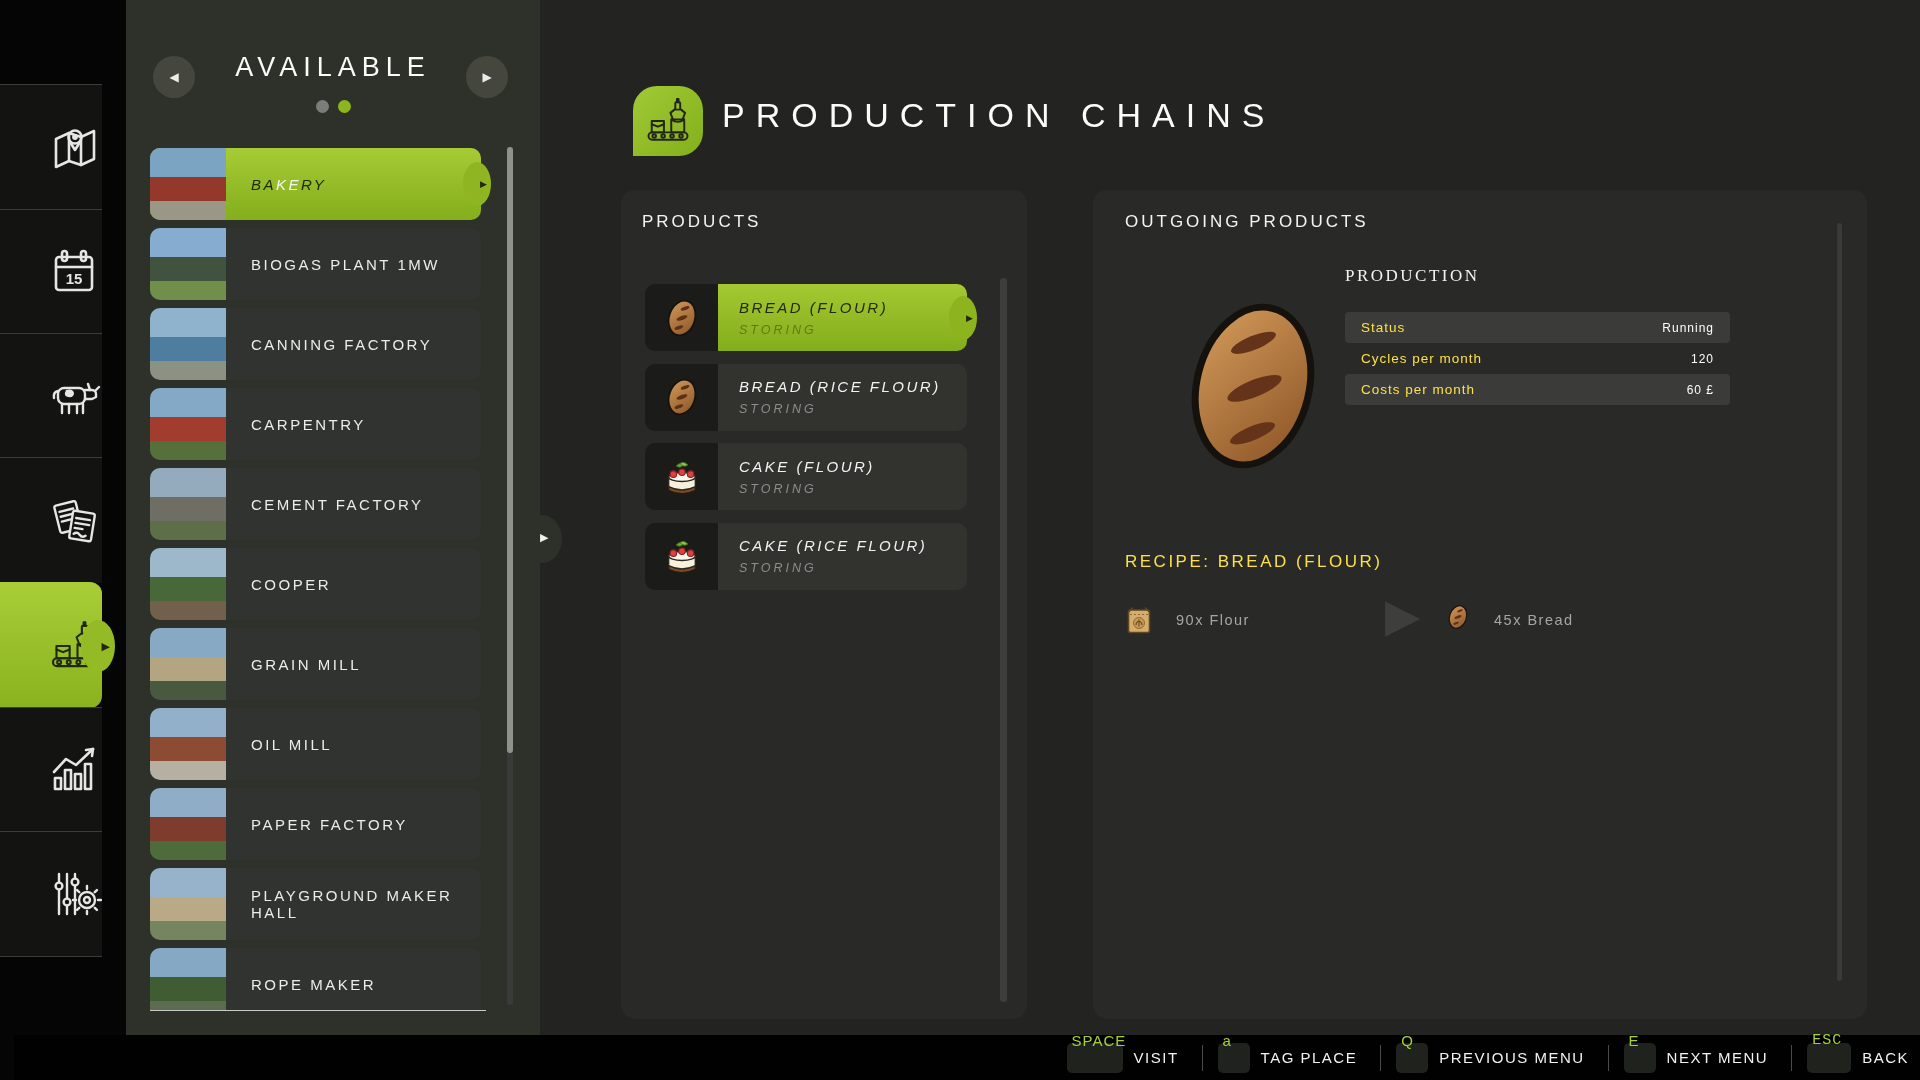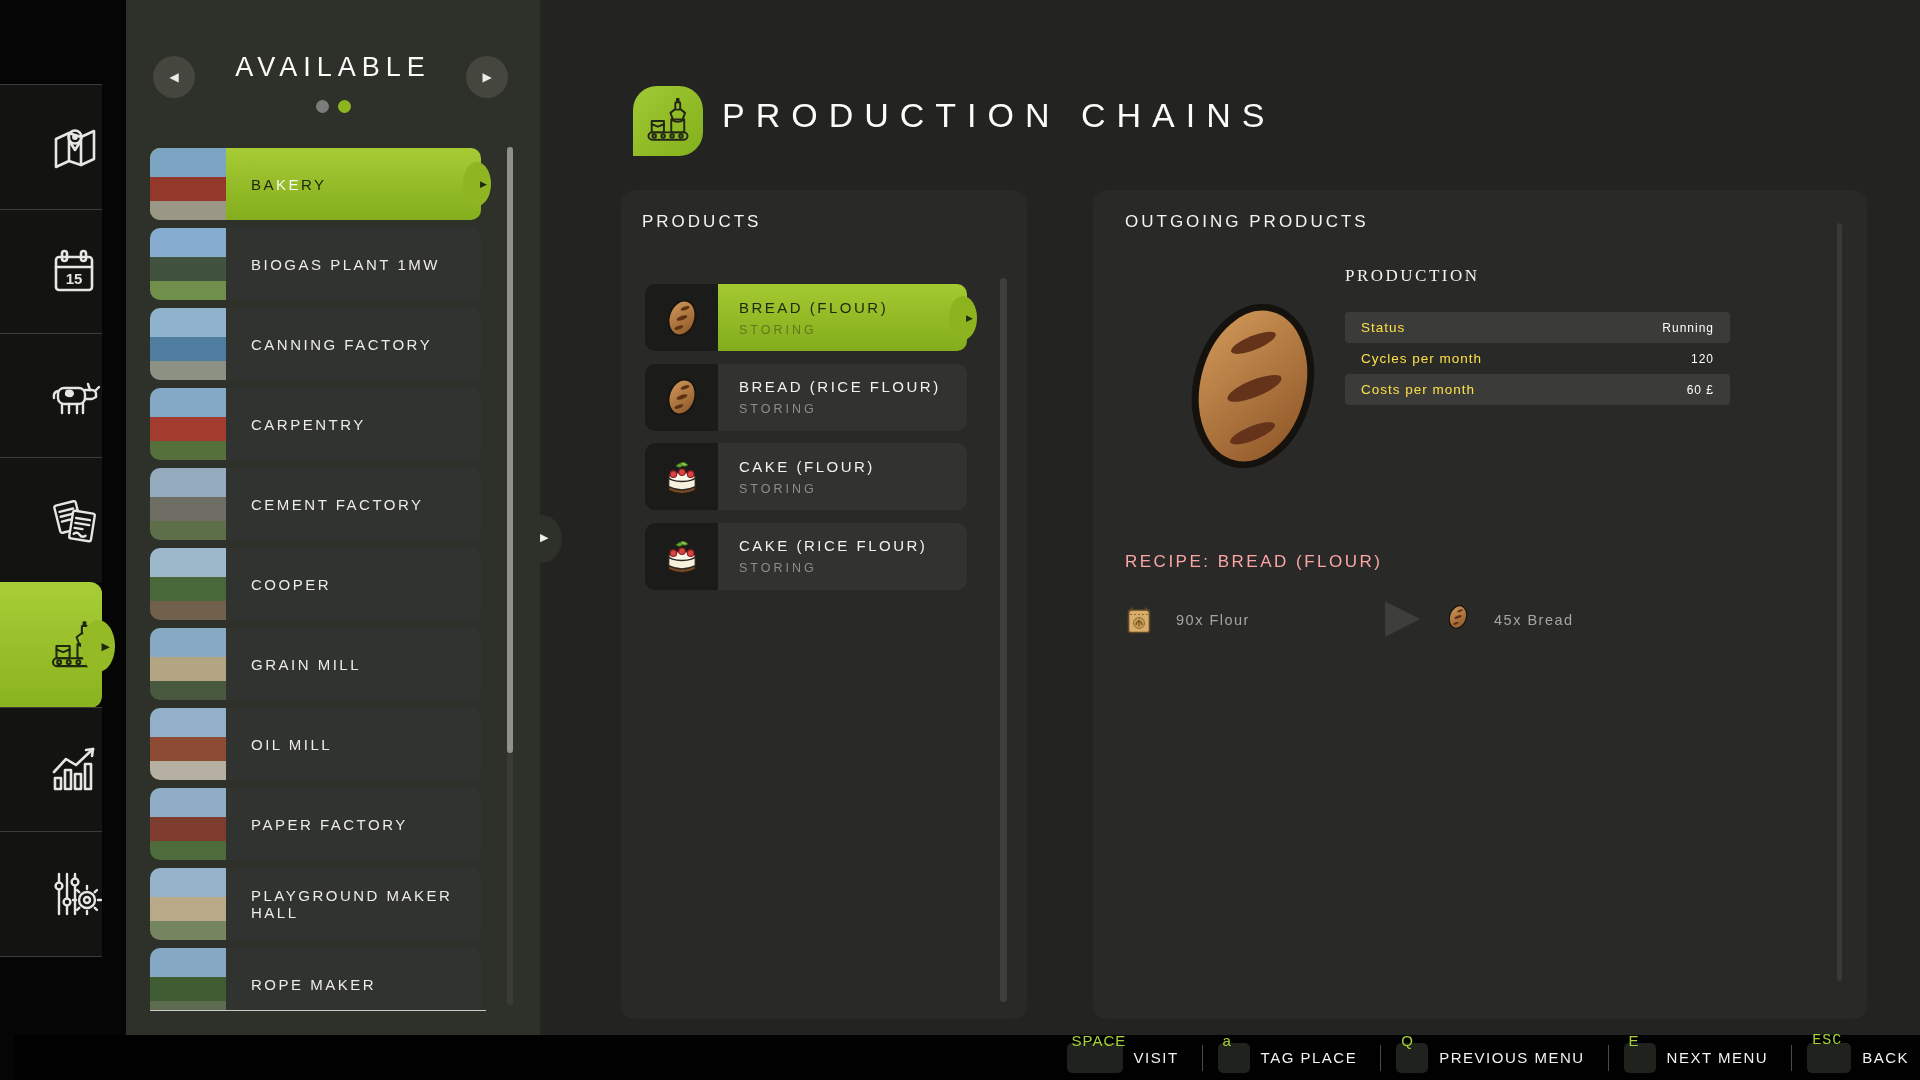--- a/index.html
+++ b/index.html
@@ -24,21 +24,21 @@
               font-family:"DejaVu Sans",sans-serif;}
   .avail-title{position:absolute;left:0;top:52px;width:100%;text-align:center;font-size:27px;letter-spacing:6px;color:#fbfbf9;}
   .dots{position:absolute;left:0;top:100px;width:100%;display:flex;justify-content:center;gap:9px;}
   .dot{width:13px;height:13px;border-radius:50%;background:#7c7c7a;}
   .dot.active{background:#8db51f;}
   .bld-list{position:absolute;left:24px;top:148px;width:372px;height:862px;overflow:hidden;}
   .bld-row{position:relative;width:331px;height:72px;margin-bottom:8px;background:#313330;border-radius:10px;
            display:flex;align-items:stretch;cursor:pointer;}
   .bld-thumb{width:76px;border-radius:10px 0 0 10px;flex:none;}
   .bld-label{display:flex;align-items:center;padding-left:25px;font-size:15px;letter-spacing:2.5px;color:#ececea;}
-  .bld-row.selected{background:linear-gradient(180deg,#a6cb35,#84ae1d);}
+  .bld-row.selected{background:linear-gradient(180deg,#a6cb35,#84ae1d);font-style:italic;}
   .bld-row.selected .bld-label{color:#20280f;}
   .lp-light{color:#f6f6f4;}
   .row-bump{position:absolute;right:-10px;top:50%;transform:translateY(-50%);width:28px;height:44px;
             background:#8fb522;border-radius:50%;}
   .row-bump-arrow{position:absolute;right:-6px;top:50%;transform:translateY(-50%);font-size:9px;color:#20280f;
                   font-family:"DejaVu Sans",sans-serif;}
   .list-line{position:absolute;left:24px;top:1010px;width:336px;height:1px;background:#c9c9c7;}
   .list-track{position:absolute;left:381px;top:147px;width:6px;height:858px;background:#3a3a38;border-radius:3px;}
   .list-thumb{position:absolute;left:0;top:0;width:6px;height:606px;background:#90908c;border-radius:3px;}
   .panel-bump{position:absolute;left:396px;top:515px;width:40px;height:48px;background:#2e302a;border-radius:50%;}
@@ -53,37 +53,37 @@
   .panel{position:absolute;top:190px;height:829px;background:#29292 7;background:#292927;border-radius:14px;}
   .products-panel{left:621px;width:406px;}
   .outgoing-panel{left:1093px;width:774px;}
   .panel-title{position:absolute;left:21px;top:22px;font-size:17px;letter-spacing:3px;color:#f4f4f2;}
   .outgoing-panel .panel-title{left:32px;}
 
   .prod-list{position:absolute;left:24px;top:94px;width:360px;}
   .prod-row{position:relative;width:322px;height:67px;margin-bottom:12.5px;display:flex;cursor:pointer;}
   .prod-iconbox{width:73px;flex:none;background:#1b1b19;border-radius:10px 0 0 10px;display:flex;align-items:center;justify-content:center;}
   .prod-body{flex:1;background:#32322f;border-radius:0 10px 10px 0;display:flex;flex-direction:column;justify-content:center;
-             padding-left:21px;gap:7px;position:relative;}
+             padding-left:21px;gap:7px;position:relative;font-style:italic;}
   .prod-name{font-size:15px;letter-spacing:2.5px;color:#f2f2f0;}
   .prod-status{font-size:12.5px;letter-spacing:3px;color:#8d8d8b;}
   .prod-row.selected .prod-body{background:linear-gradient(180deg,#a4c931,#83ad1c);}
   .prod-row.selected .prod-name{color:#212a10;}
   .prod-row.selected .prod-status{color:#5c7a1b;}
   .prod-track{position:absolute;left:379px;top:88px;width:7px;height:724px;background:#3e3e3c;border-radius:3.5px;}
 
   .big-bread{position:absolute;left:78px;top:96px;}
   .sub-title{position:absolute;left:252px;top:76px;font-size:17px;letter-spacing:2.5px;color:#f4f4f2;font-family:Liberation Serif, serif;}
   .stat-rows{position:absolute;left:252px;top:122px;width:385px;}
   .stat-row{height:31px;border-radius:4px;display:flex;align-items:center;justify-content:space-between;padding:0 16px;box-sizing:border-box;}
   .stat-row.shaded{background:#3b3b39;}
   .stat-label{font-size:13.5px;letter-spacing:1px;color:#fde047;}
   .stat-value{font-size:12px;letter-spacing:1px;color:#fdfdfb;}
 
-  .recipe-title{position:absolute;left:32px;top:362px;font-size:17px;letter-spacing:2.5px;color:#fca5a5;}
+  .recipe-title{position:absolute;left:32px;top:362px;font-size:17px;letter-spacing:2.5px;color:#fde047;}
   .recipe-in-icon{position:absolute;left:33px;top:415px;}
   .recipe-in-text{position:absolute;left:83px;top:422px;font-size:14.5px;letter-spacing:1.5px;color:#a5a5a3;}
   .recipe-arrow{position:absolute;left:292px;top:398px;font-size:46px;color:#3e3e3c;font-family:"DejaVu Sans",sans-serif;}
   .recipe-out-icon{position:absolute;left:350px;top:412px;}
   .recipe-out-text{position:absolute;left:401px;top:422px;font-size:14.5px;letter-spacing:1.5px;color:#a5a5a3;}
   .out-track{position:absolute;left:744px;top:33px;width:5px;height:758px;background:#3a3a38;border-radius:2.5px;}
 
   
   .bottom-bar{position:absolute;left:0;top:1035px;width:1920px;height:45px;background:#010101;margin-left:14px;}
   .hints{position:absolute;right:6px;top:0;height:45px;display:flex;align-items:center;}

